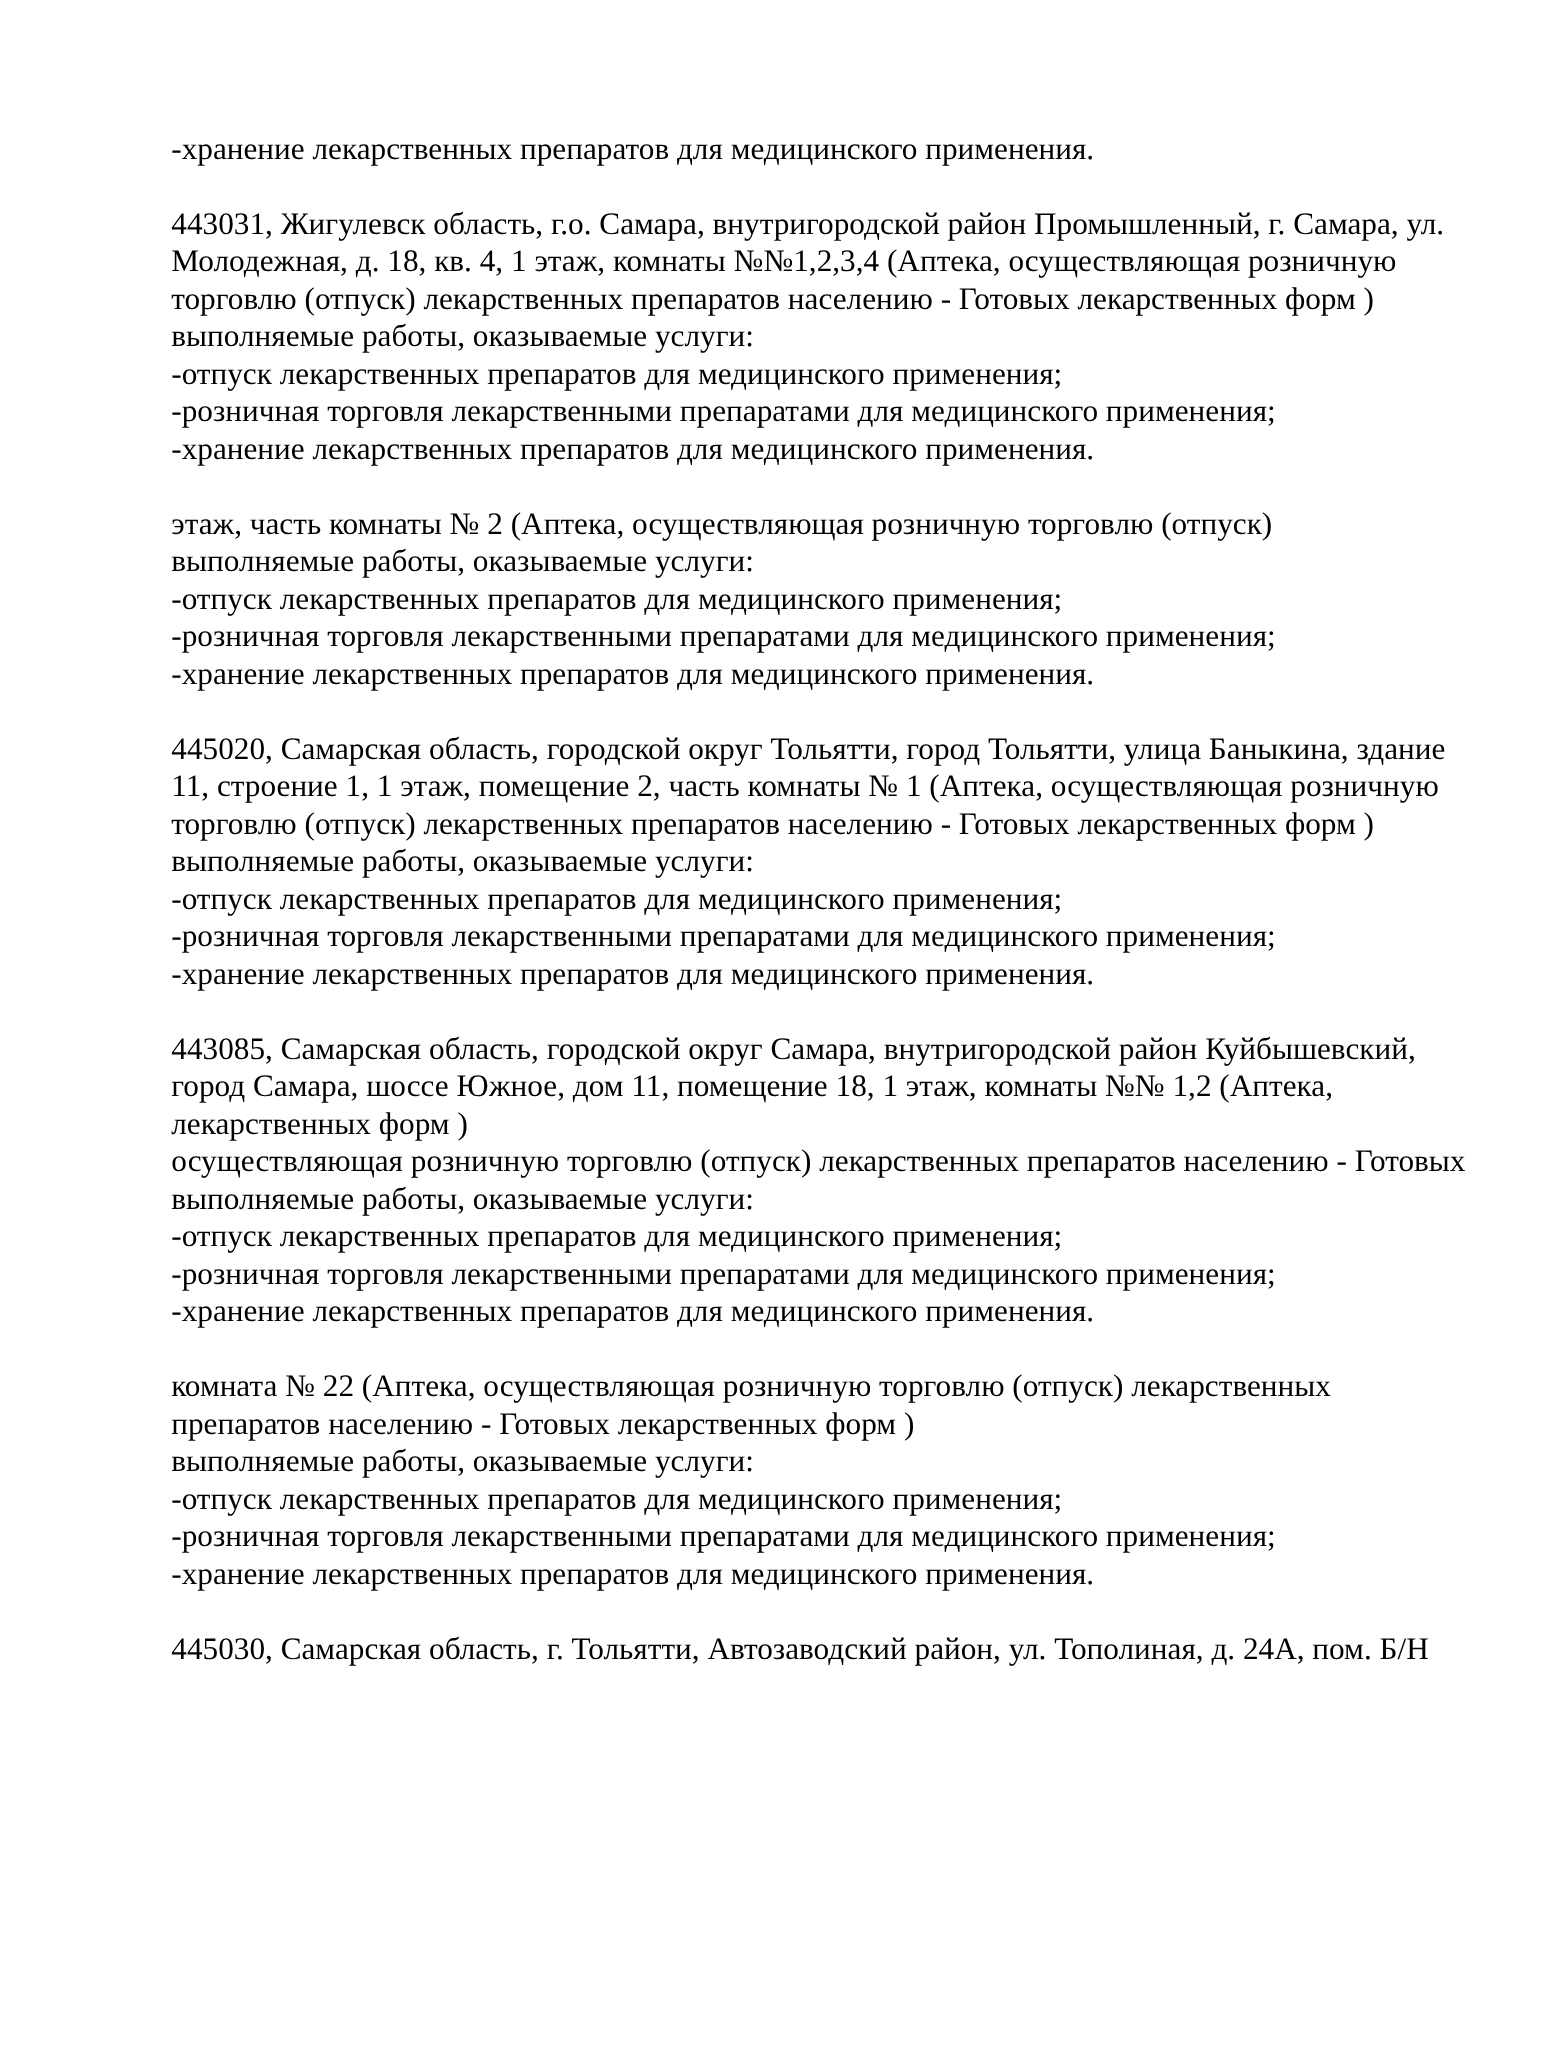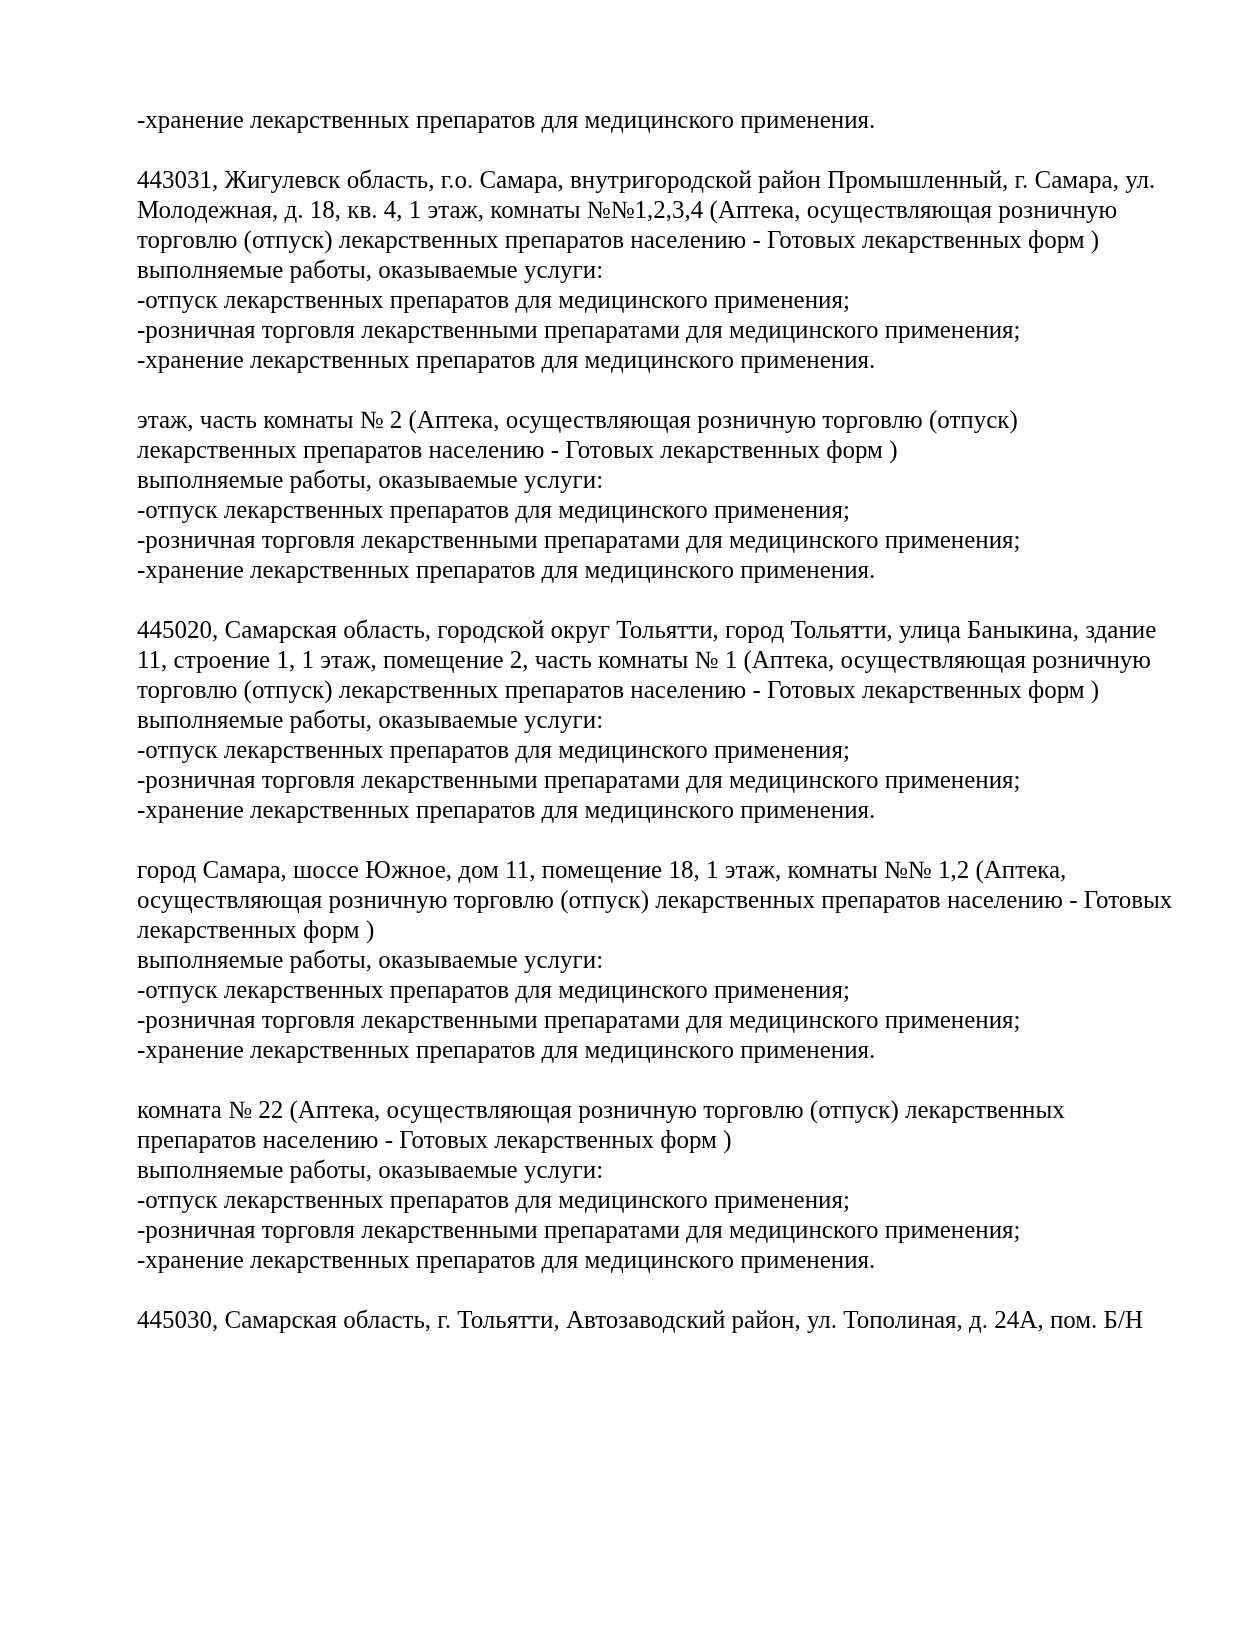--- a/index.html
+++ b/index.html
@@ -42,41 +42,41 @@
     <div class="line">Молодежная, д. 18, кв. 4, 1 этаж, комнаты №№1,2,3,4 (Аптека, осуществляющая розничную</div>
     <div class="line">торговлю (отпуск) лекарственных препаратов населению - Готовых лекарственных форм )</div>
     <div class="line">выполняемые работы, оказываемые услуги:</div>
     <div class="line">-отпуск лекарственных препаратов для медицинского применения;</div>
     <div class="line">-розничная торговля лекарственными препаратами для медицинского применения;</div>
     <div class="line">-хранение лекарственных препаратов для медицинского применения.</div>
   </div>
 
   <div class="para">
     <div class="line">этаж, часть комнаты № 2 (Аптека, осуществляющая розничную торговлю (отпуск)</div>
-    <div class="line">лекарственных препаратов населению - Готовых лекарственных форм )</div>
     <div class="line">выполняемые работы, оказываемые услуги:</div>
     <div class="line">-отпуск лекарственных препаратов для медицинского применения;</div>
     <div class="line">-розничная торговля лекарственными препаратами для медицинского применения;</div>
     <div class="line">-хранение лекарственных препаратов для медицинского применения.</div>
   </div>
 
   <div class="para">
     <div class="line">445020, Самарская область, городской округ Тольятти, город Тольятти, улица Баныкина, здание</div>
     <div class="line">11, строение 1, 1 этаж, помещение 2, часть комнаты № 1 (Аптека, осуществляющая розничную</div>
     <div class="line">торговлю (отпуск) лекарственных препаратов населению - Готовых лекарственных форм )</div>
     <div class="line">выполняемые работы, оказываемые услуги:</div>
     <div class="line">-отпуск лекарственных препаратов для медицинского применения;</div>
     <div class="line">-розничная торговля лекарственными препаратами для медицинского применения;</div>
     <div class="line">-хранение лекарственных препаратов для медицинского применения.</div>
   </div>
 
   <div class="para">
+    <div class="line">443085, Самарская область, городской округ Самара, внутригородской район Куйбышевский,</div>
     <div class="line">город Самара, шоссе Южное, дом 11, помещение 18, 1 этаж, комнаты №№ 1,2 (Аптека,</div>
+    <div class="line">лекарственных форм )</div>
     <div class="line">осуществляющая розничную торговлю (отпуск) лекарственных препаратов населению - Готовых</div>
-    <div class="line">лекарственных форм )</div>
     <div class="line">выполняемые работы, оказываемые услуги:</div>
     <div class="line">-отпуск лекарственных препаратов для медицинского применения;</div>
     <div class="line">-розничная торговля лекарственными препаратами для медицинского применения;</div>
     <div class="line">-хранение лекарственных препаратов для медицинского применения.</div>
   </div>
 
   <div class="para">
     <div class="line">комната № 22 (Аптека, осуществляющая розничную торговлю (отпуск) лекарственных</div>
     <div class="line">препаратов населению - Готовых лекарственных форм )</div>
     <div class="line">выполняемые работы, оказываемые услуги:</div>

